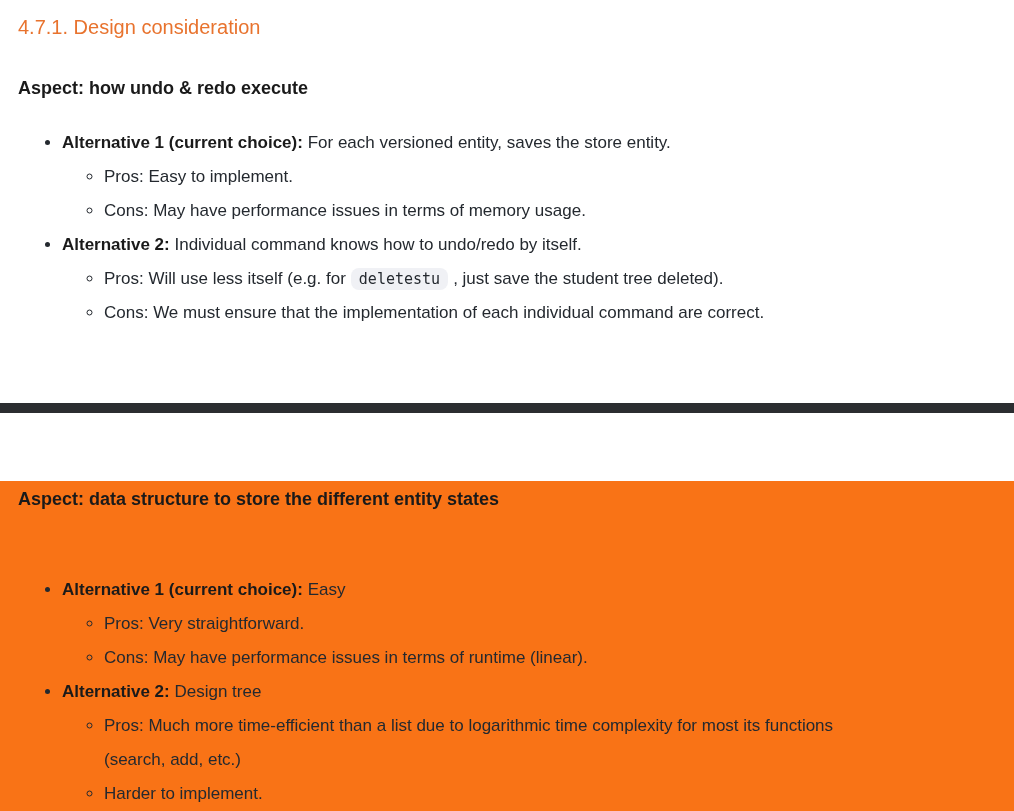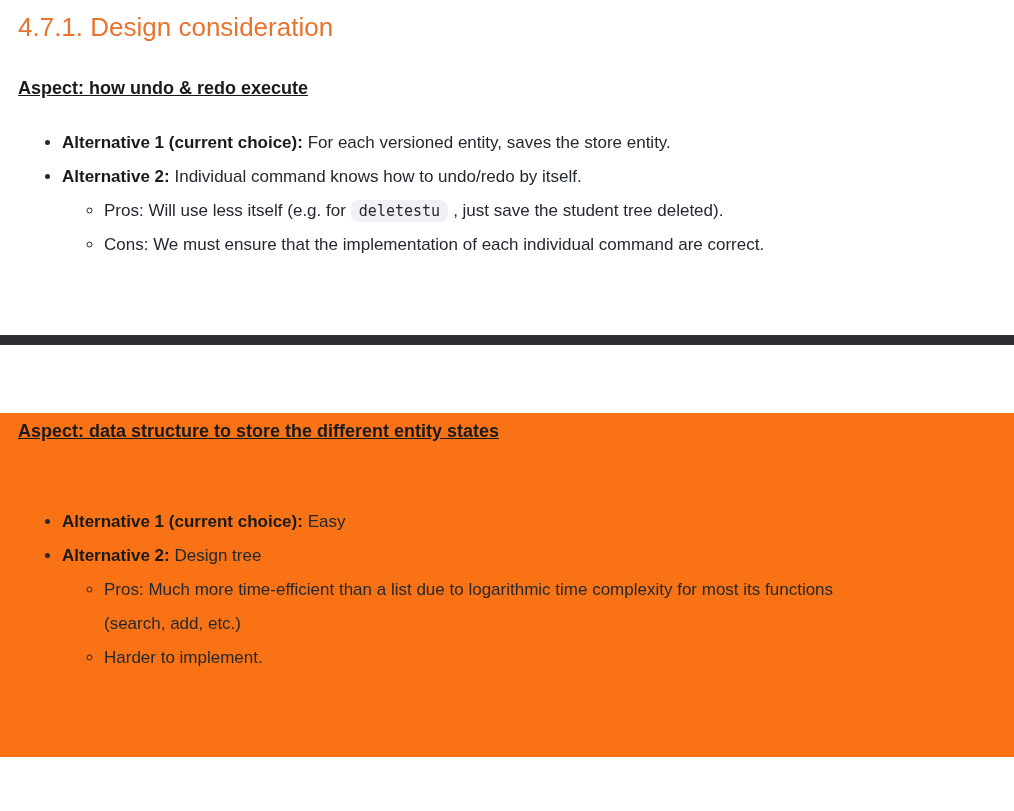--- a/index.html
+++ b/index.html
@@ -5,28 +5,27 @@
   html, body { margin: 0; padding: 0; }
   body {
     width: 1014px; height: 811px; overflow: hidden;
     background: #ffffff;
     font-family: "Liberation Sans", "DejaVu Sans", sans-serif;
     color: #24292f;
   }
   .sec1 { padding: 0 22px 0 18px; }
   h2.page-title {
     margin: 8px 0 0 0;
-    font-size: 26px; line-height: 38px; font-weight: 400;
+    font-size: 20px; line-height: 38px; font-weight: 400;
     color: #e8732e;
   }
   h3.aspect {
     margin: 30px 0 0 0;
     font-size: 18px; line-height: 24px; font-weight: 700;
     color: #1a1a1a;
-    text-decoration: underline;
   }
   ul.top {
     margin: 26px 0 0 0; padding: 0 0 0 44px;
     list-style: disc;
   }
   ul.top > li { line-height: 34px; font-size: 17px; }
   ul.sub {
     margin: 0; padding: 0 0 0 42px;
     list-style: circle;
   }
@@ -62,20 +61,24 @@
 <body>
 
 <div class="sec1">
   <h2 class="page-title">4.7.1. Design consideration</h2>
 
   <h3 class="aspect">Aspect: how undo &amp; redo execute</h3>
 
   <ul class="top">
     <li>
       <span class="alt-label">Alternative 1 (current choice):</span><span>For each versioned entity, saves the store entity.</span>
+      <ul class="sub">
+        <li><span>Pros: Easy to implement.</span></li>
+        <li><span>Cons: May have performance issues in terms of memory usage.</span></li>
+      </ul>
     </li>
     <li>
       <span class="alt-label">Alternative 2:</span><span>Individual command knows how to undo/redo by itself.</span>
       <ul class="sub">
         <li>
           <span>Pros: Will use less itself (e.g. for</span><code class="code-chip">deletestu</code><span>, just save the student tree deleted).</span>
         </li>
         <li><span>Cons: We must ensure that the implementation of each individual command are correct.</span></li>
       </ul>
     </li>
@@ -83,20 +86,24 @@
 </div>
 
 <div class="divider"></div>
 
 <div class="sec2">
   <h3 class="aspect">Aspect: data structure to store the different entity states</h3>
 
   <ul class="top">
     <li>
       <span class="alt-label">Alternative 1 (current choice):</span><span>Easy</span>
+      <ul class="sub">
+        <li><span>Pros: Very straightforward.</span></li>
+        <li><span>Cons: May have performance issues in terms of runtime (linear).</span></li>
+      </ul>
     </li>
     <li>
       <span class="alt-label">Alternative 2:</span><span>Design tree</span>
       <ul class="sub">
         <li class="wrap-li"><span>Pros: Much more time-efficient than a list due to logarithmic time complexity for most its functions (search, add, etc.)</span></li>
         <li><span>Harder to implement.</span></li>
       </ul>
     </li>
   </ul>
 </div>

